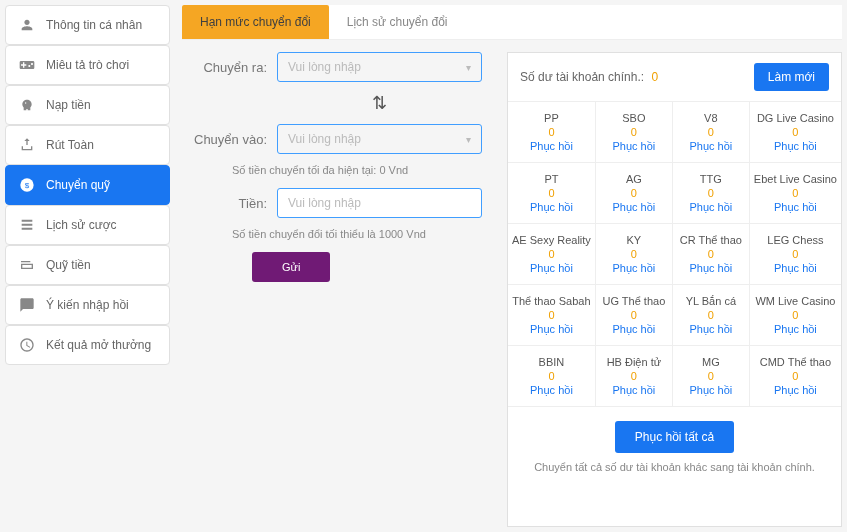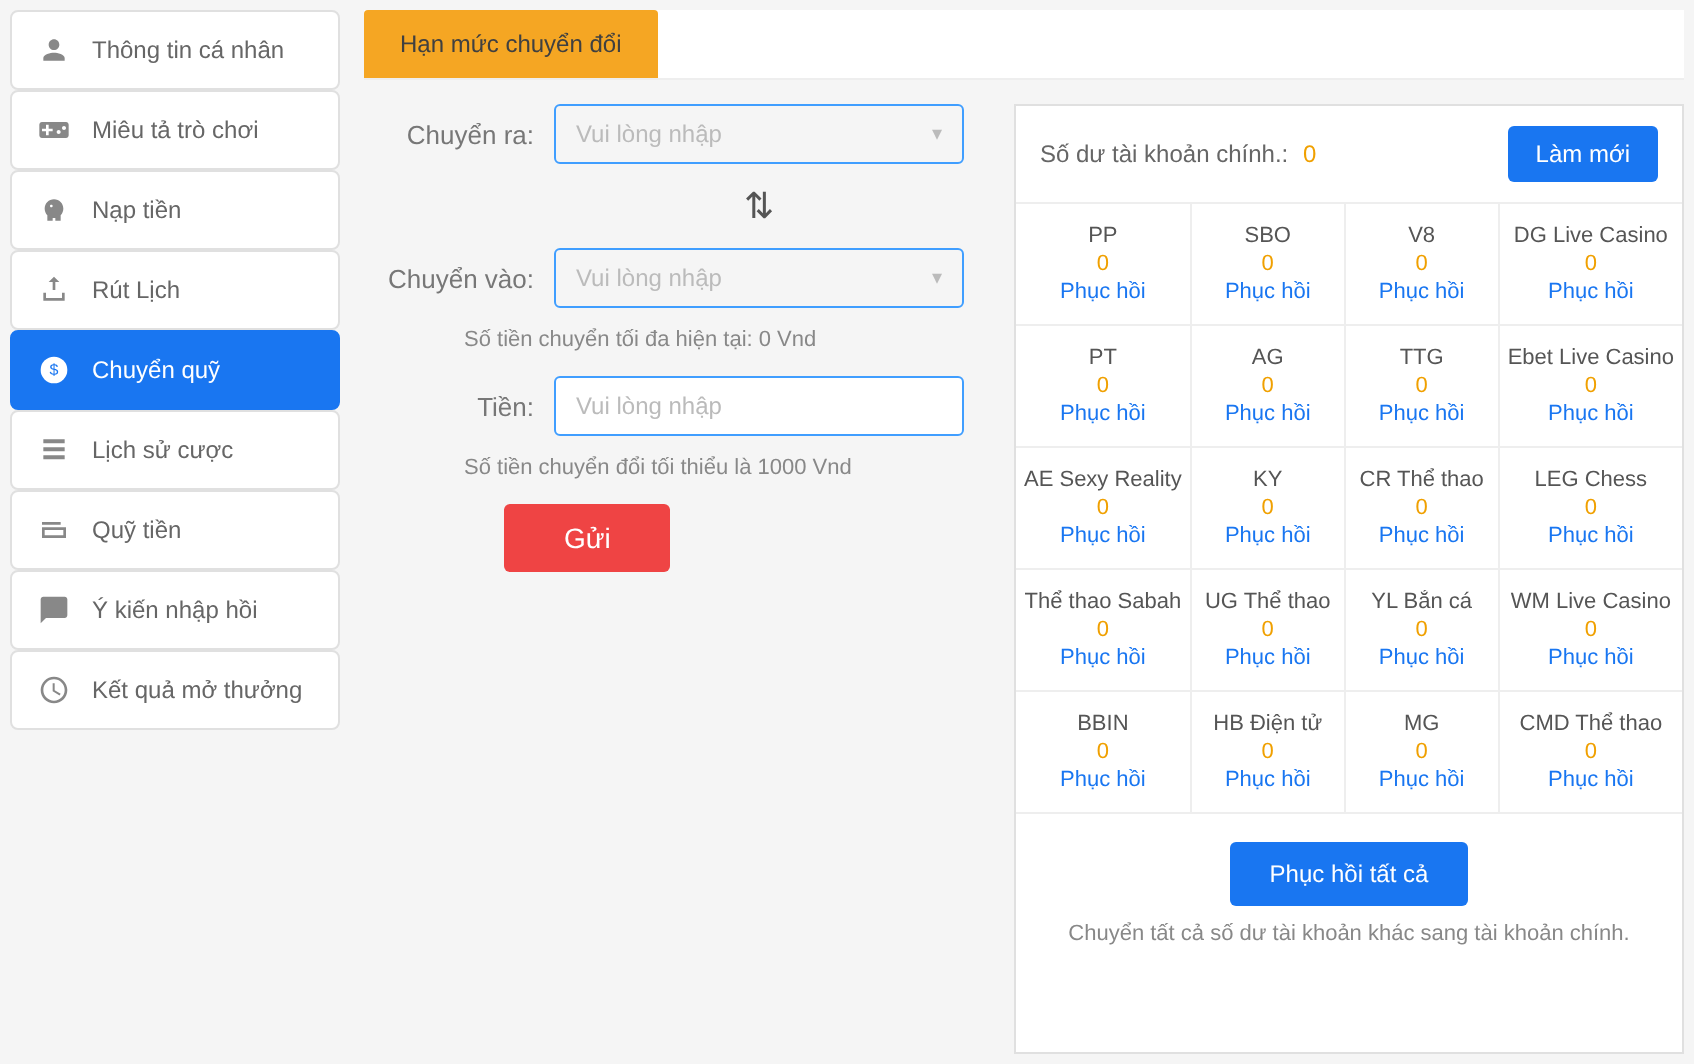--- a/index.html
+++ b/index.html
@@ -19,21 +19,21 @@
 .form-label { width: 85px; text-align: right; padding-right: 10px; color: #777; font-size: 13px; }
 .form-select, .form-input { flex: 1; border: 1px solid #409eff; border-radius: 3px; padding: 7px 10px; font-size: 12px; color: #bbb; outline: none; position: relative; }
 .form-select { display: flex; justify-content: space-between; align-items: center; cursor: pointer; }
 .form-select .chev { color: #bbb; font-size: 10px; }
 input.form-input { color: #333; }
 input.form-input::placeholder { color: #bbb; }
 .form-hint { text-align: left; color: #888; font-size: 11px; margin: 4px 0 12px; padding-left: 40px; }
 .swap-icon { text-align: center; padding-left: 85px; margin-bottom: 10px; font-size: 18px; color: #555; }
 .amount-buttons { display: flex; gap: 6px; margin-left: 60px; margin-bottom: 15px; }
 .amount-btn { border: 1px solid #333; background: #fff; padding: 6px 10px; font-size: 11px; cursor: pointer; border-radius: 2px; color: #333; }
-.submit-btn { margin-left: 60px; background: #ef4444; color: #fff; border: none; padding: 9px 30px; border-radius: 3px; cursor: pointer; font-size: 14px; }
+.submit-btn { margin-left: 60px; background: #701a75; color: #fff; border: none; padding: 9px 30px; border-radius: 3px; cursor: pointer; font-size: 11px; }
 .wallet-area { flex: 1; border: 1px solid #e0e0e0; background: #fff; padding: 0; }
 .wallet-header { display: flex; justify-content: space-between; align-items: center; padding: 10px 12px; border-bottom: 1px solid #eee; }
 .wallet-header-text { color: #666; font-size: 12px; }
 .wallet-header-text .bal { color: #f0a000; margin-left: 4px; }
 .refresh-btn { background: #1976f1; color: #fff; border: none; padding: 7px 14px; border-radius: 3px; cursor: pointer; font-size: 12px; }
 .wallet-grid { display: grid; grid-template-columns: repeat(4, 1fr); }
 .wallet-cell { border-right: 1px solid #eee; border-bottom: 1px solid #eee; padding: 10px 4px; text-align: center; }
 .wallet-cell:nth-child(4n) { border-right: none; }
 .wallet-name { color: #555; font-size: 11px; margin-bottom: 2px; white-space: nowrap; overflow: hidden; }
 .wallet-val { color: #f0a000; font-size: 11px; margin-bottom: 2px; }
@@ -73,21 +73,21 @@
           </svg>
         </span>
       <span>Nạp tiền</span>
     </div>
     <div class="sidebar-item">
       <span class="icon">
           <svg viewBox="0 0 24 24">
             <path d="M12 2l-4 4h3v6h2V6h3l-4-4zM4 14v6h16v-6h-2v4H6v-4H4z"></path>
           </svg>
         </span>
-      <span>Rút Lịch</span>
+      <span>Rút Toàn</span>
     </div>
     <div class="sidebar-item active">
       <span class="icon">
           <svg viewBox="0 0 24 24">
             <circle cx="12" cy="12" r="10"></circle>
             <text x="12" y="16" font-size="12" fill="#1976f1" text-anchor="middle">$</text>
           </svg>
         </span>
       <span>Chuyển quỹ</span>
     </div>
@@ -121,20 +121,21 @@
             <path d="M12 2C6.5 2 2 6.5 2 12s4.5 10 10 10 10-4.5 10-10S17.5 2 12 2zm0 18c-4.4 0-8-3.6-8-8s3.6-8 8-8 8 3.6 8 8-3.6 8-8 8zm.5-13H11v6l5.2 3.2.8-1.3-4.5-2.7V7z"></path>
           </svg>
         </span>
       <span>Kết quả mở thưởng</span>
     </div>
   </div>
 
   <div class="main">
     <div class="tabs">
       <div class="tab active">Hạn mức chuyển đổi</div>
+      <div class="tab">Lịch sử chuyển đổi</div>
     </div>
 
     <div class="content">
       <div class="form-area">
         <div class="form-row">
           <div class="form-label">Chuyển ra:</div>
           <div class="form-select">
             <span>Vui lòng nhập</span>
             <span class="chev">▾</span>
           </div>

